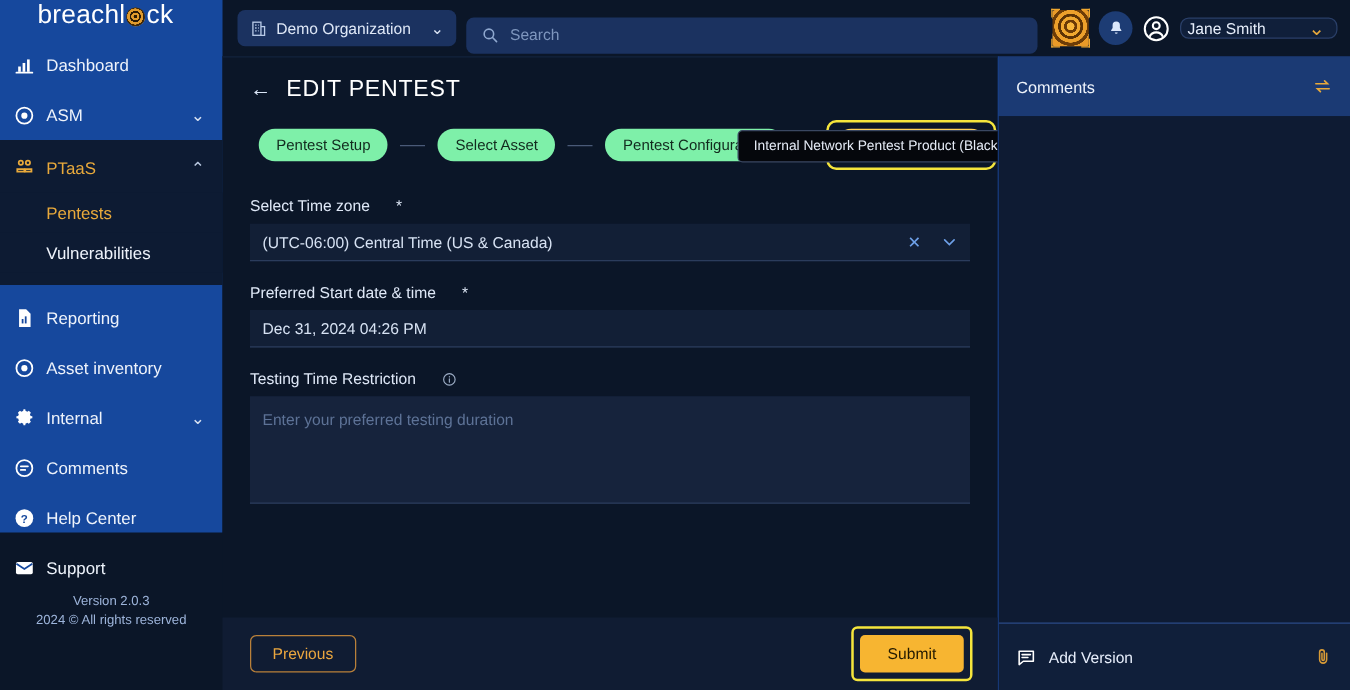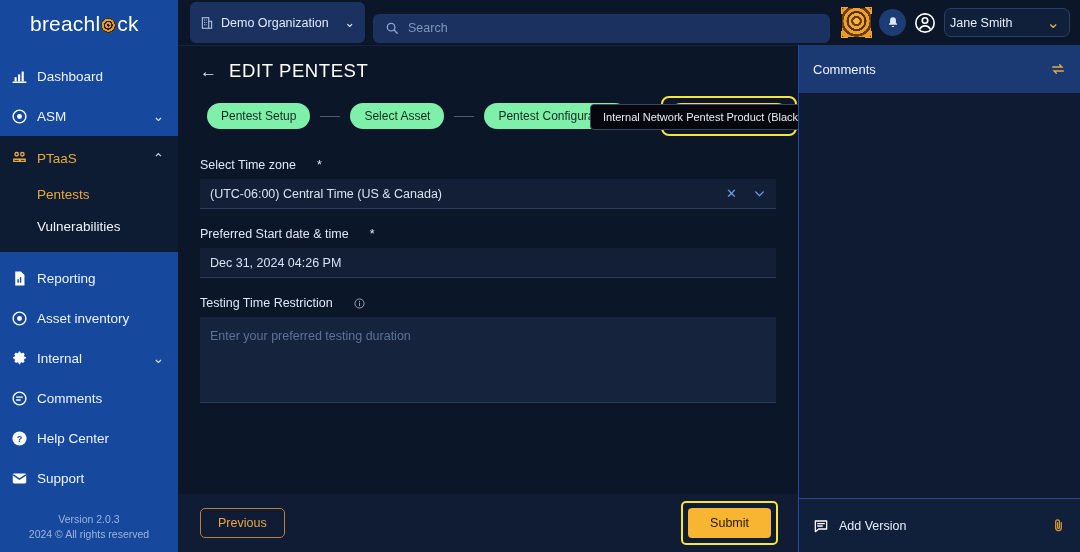--- a/index.html
+++ b/index.html
@@ -6,21 +6,21 @@
   html, body {
     width: 1080px; height: 552px;
     background: #0b1628;
     font-family: "Liberation Sans", sans-serif;
     overflow: hidden;
   }
   .app { display: flex; width: 1080px; height: 552px; }
 
   
   .sidebar {
-    width: 178px; height: 552px; flex: 0 0 178px;
+    width: 178px; height: 426px; flex: 0 0 178px;
     background: #16489d;
     display: flex; flex-direction: column;
     position: relative;
   }
   .logo-wrap {
     height: 48px; display: flex; align-items: center;
     padding-left: 30px;
   }
   .logo {
     font-size: 21px; letter-spacing: .2px; color: #ffffff;
@@ -57,21 +57,21 @@
 
   
   .right { flex: 1 1 auto; display: flex; flex-direction: column; min-width: 0; }
 
   
   .topbar {
     height: 45px; flex: 0 0 45px; background: #0b1628;
     display: flex; align-items: center; gap: 8px; padding: 0 10px 0 12px;
   }
   .org-pill {
-    height: 41px; background: #1b3260; border-radius: 6px;
+    height: 29px; background: #1b3260; border-radius: 6px;
     display: flex; align-items: center; gap: 7px;
     padding: 0 10px; color: #dfe8f7; font-size: 12.5px; cursor: pointer;
     min-width: 175px;
   }
   .org-pill .name { flex: 1 1 auto; }
   .search {
     flex: 1 1 auto; height: 29px; background: #1b3260; border-radius: 6px;
     display: flex; align-items: center; gap: 9px; padding: 0 12px;
     max-width: 462px; cursor: text; margin-top: 11px;
   }
@@ -87,21 +87,21 @@
   .avatar-fp i.tl { top:-1px; left:-1px; border-right:none; border-bottom:none; }
   .avatar-fp i.tr { top:-1px; right:-1px; border-left:none; border-bottom:none; }
   .avatar-fp i.bl { bottom:-1px; left:-1px; border-right:none; border-top:none; }
   .avatar-fp i.br { bottom:-1px; right:-1px; border-left:none; border-top:none; }
   .bell {
     width: 27px; height: 27px; flex:0 0 27px; border-radius: 50%;
     background: #1d3c74; display:flex; align-items:center; justify-content:center;
     cursor: pointer;
   }
   .user-pill {
-    height: 29px; background: #101f3a; border: 1px solid #2a3f68;
+    height: 17px; background: #101f3a; border: 1px solid #2a3f68;
     border-radius: 7px; display:flex; align-items:center; gap: 8px;
     padding: 0 9px 0 5px; cursor: pointer; min-width: 126px;
   }
   .user-pill .uname { flex:1 1 auto; color:#e7eefb; font-size: 12.5px; }
   .person-ic { width: 22px; height: 22px; flex:0 0 22px; }
 
   
   .bodysplit { flex: 1 1 auto; display: flex; min-height: 0; }
 
   

